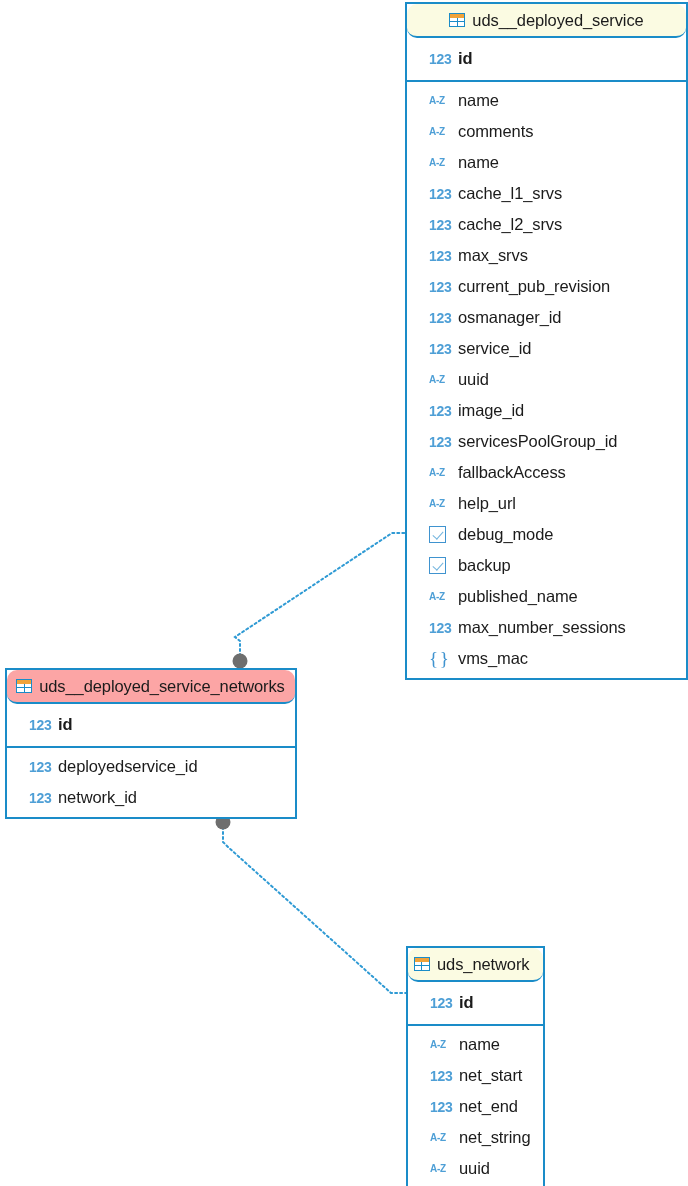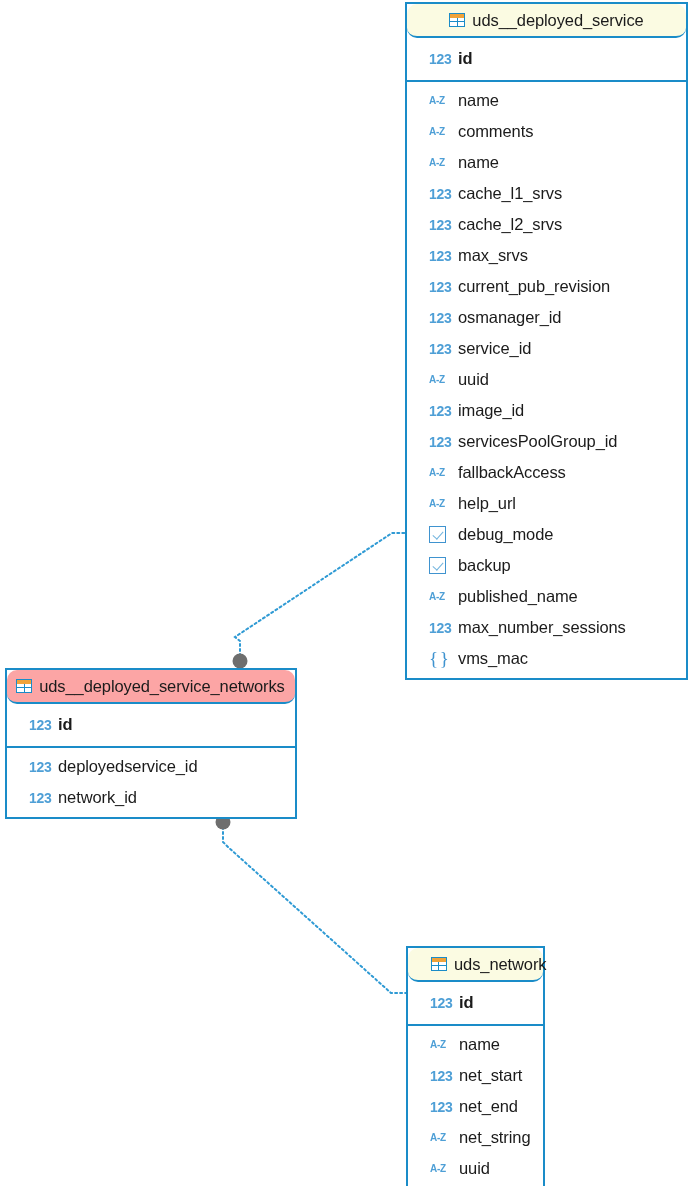--- a/index.html
+++ b/index.html
@@ -364,21 +364,21 @@
       <div class="er-row">
           <span class="ticon">
             <span class="ticon-num">123</span>
           </span>
           <span class="er-name">network_id</span>
         </div>
     </div>
   </div>
 
   <div class="er-table" style="left:406px; top:946px; width:139px;">
-    <div class="er-header" style="justify-content:flex-start; padding-left:23px;">
+    <div class="er-header" style="justify-content:flex-start; padding-left:6px;">
       <span class="tbl-icon"></span>
       <span class="er-title">uds_network</span>
     </div>
     <div class="er-pk">
       <div class="er-rows">
         <div class="er-row pk">
           <span class="ticon">
             <span class="ticon-num">123</span>
           </span>
           <span class="er-name">id</span>

